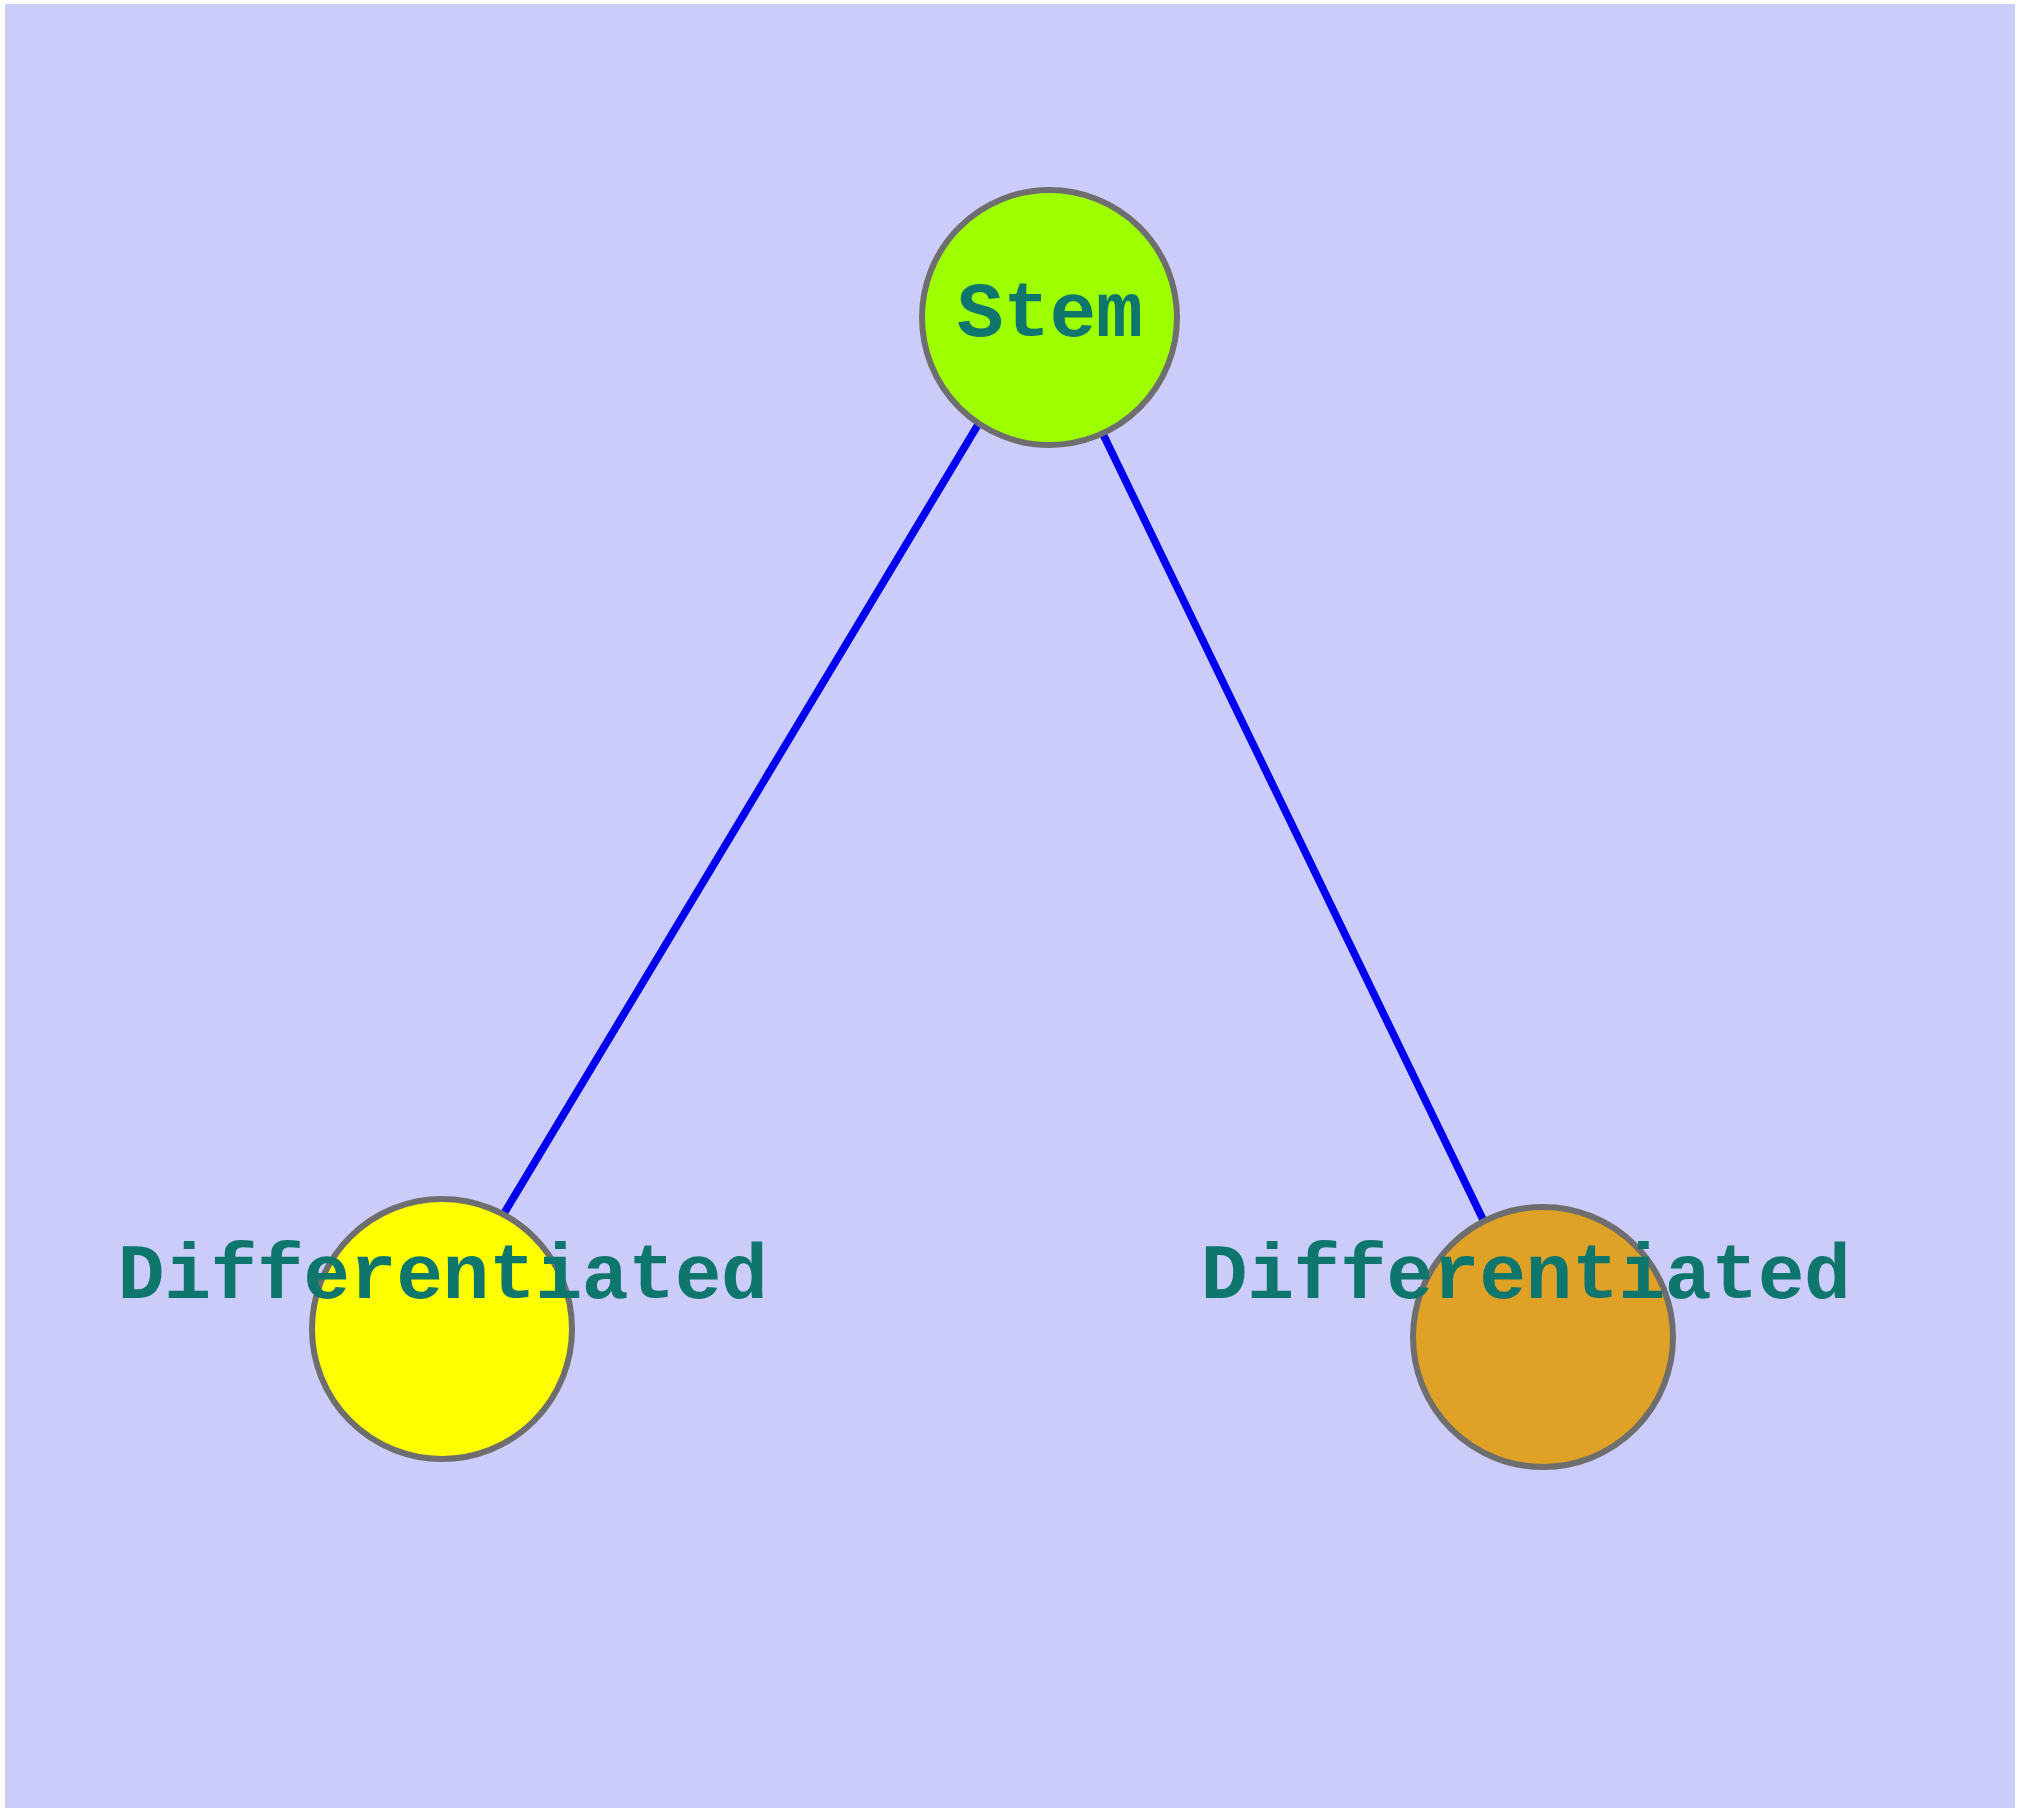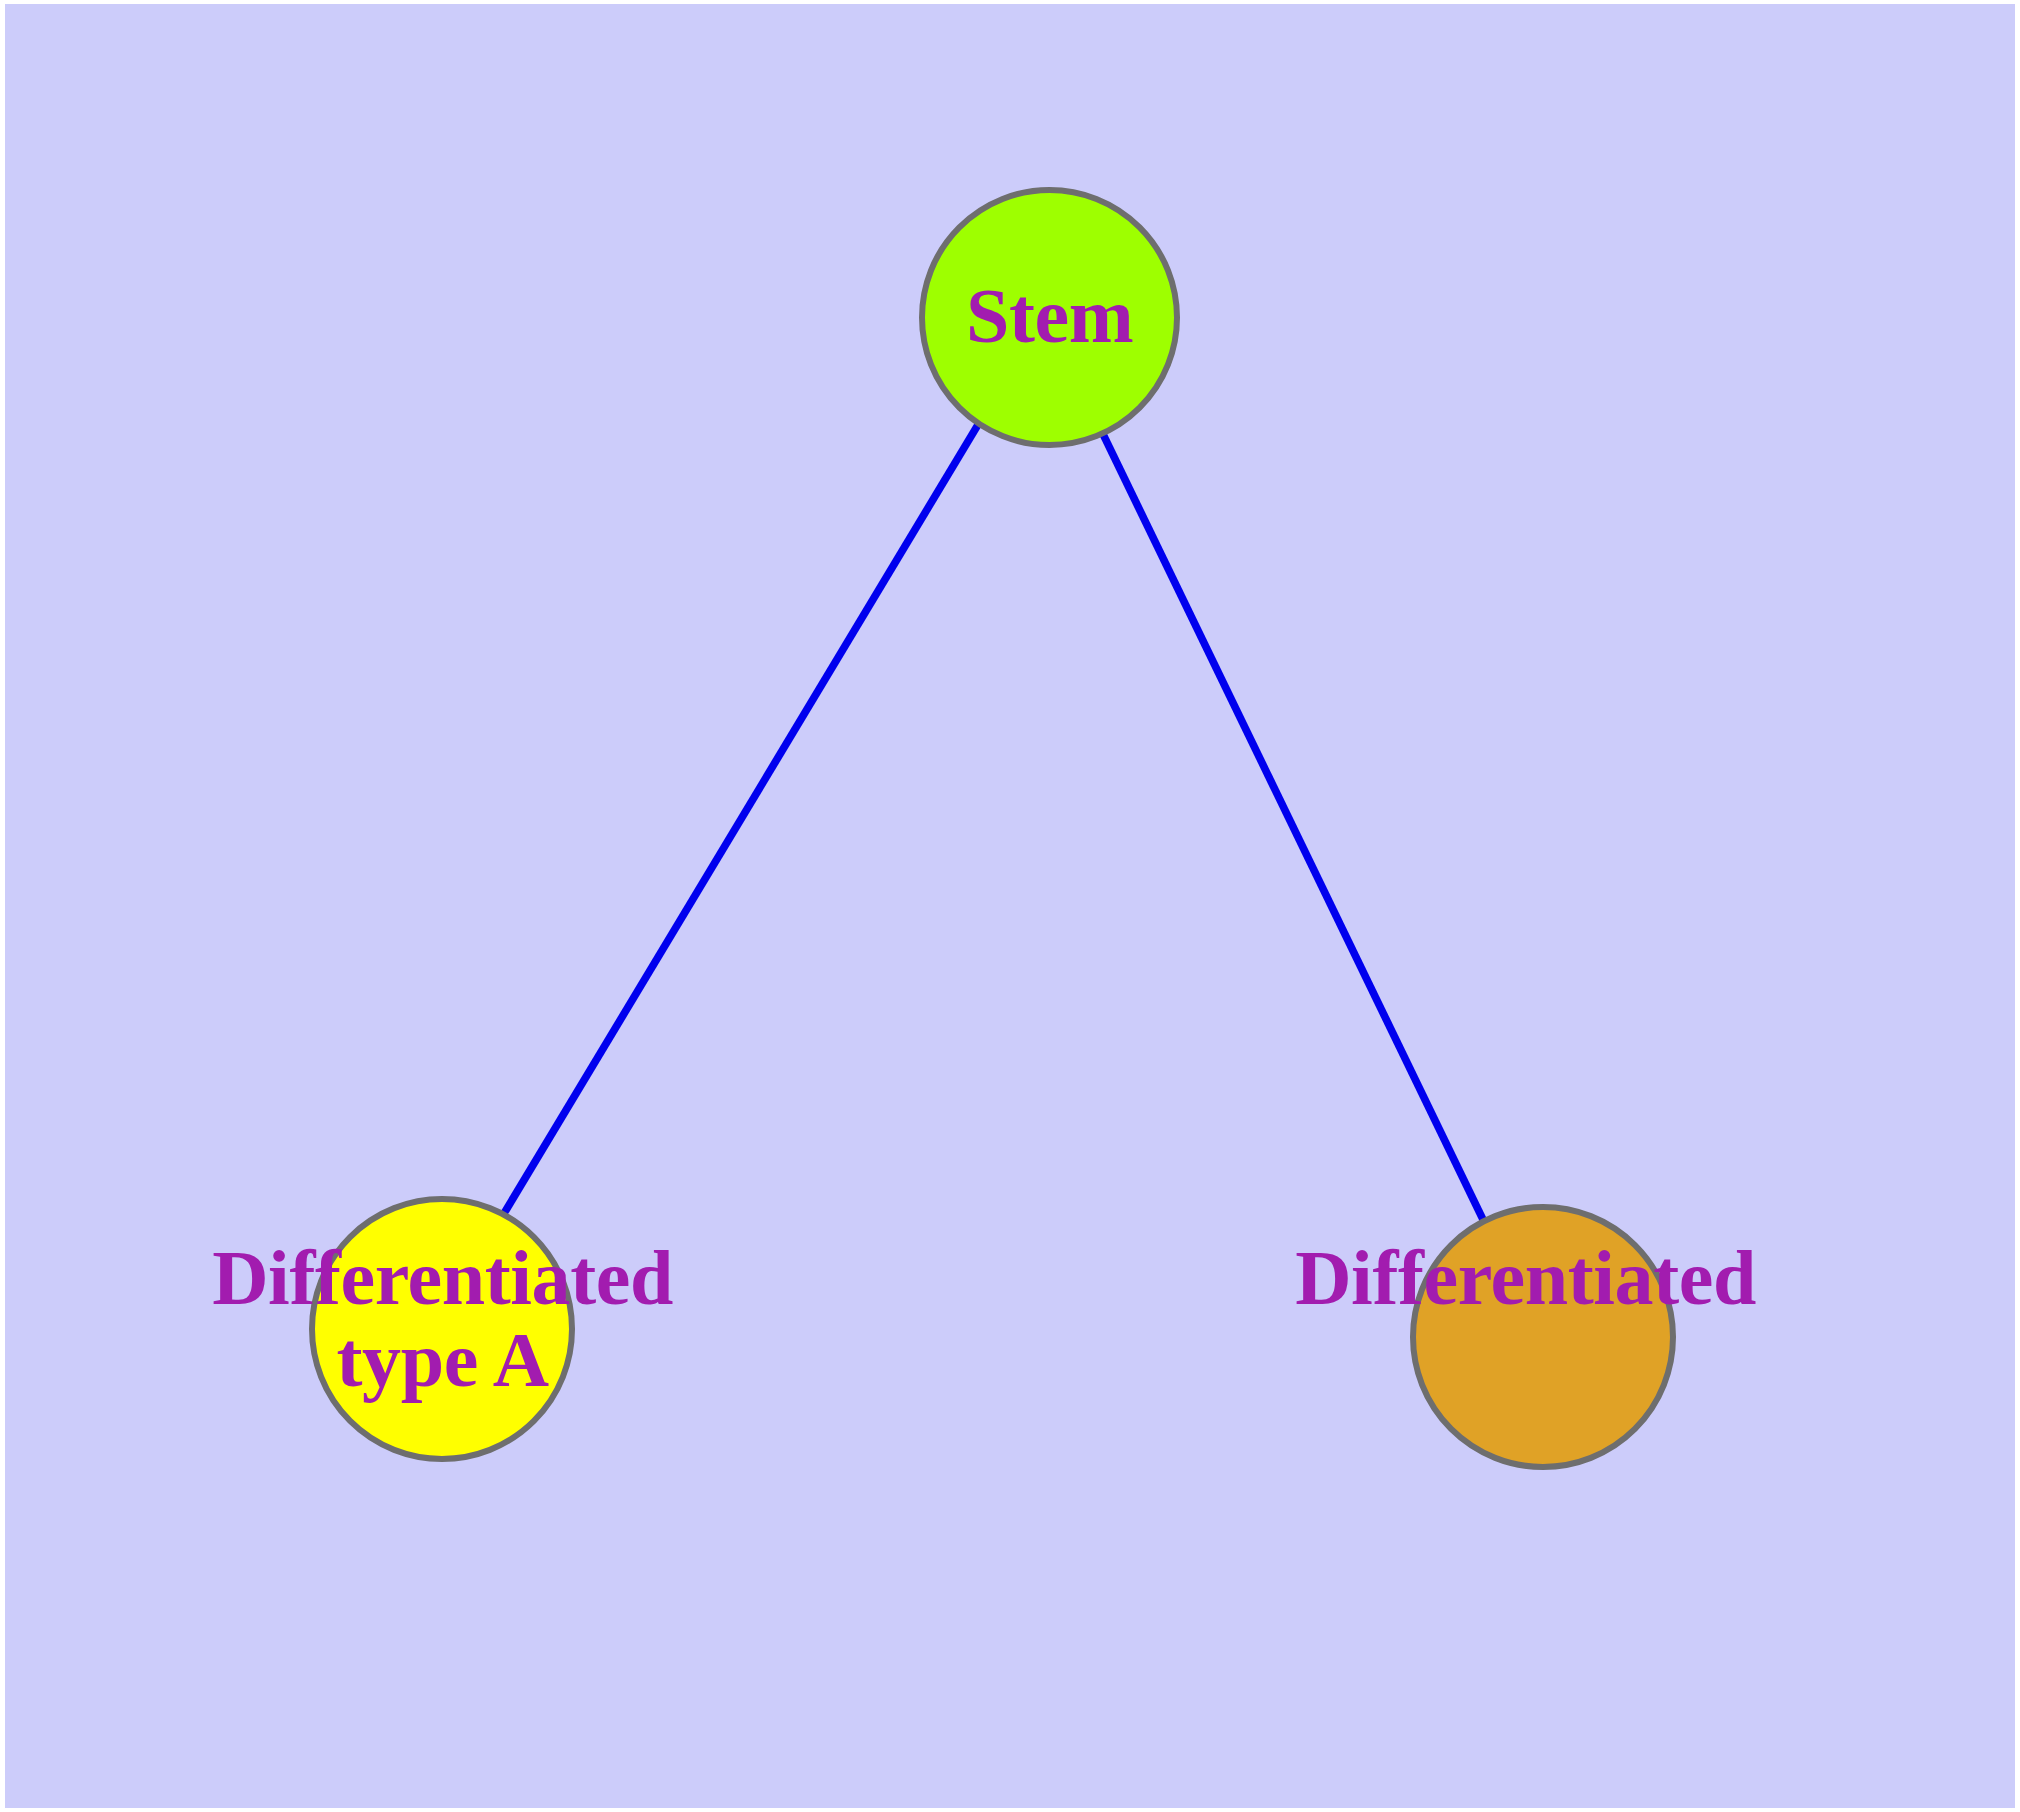--- a/index.html
+++ b/index.html
@@ -44,22 +44,22 @@
 
   .node {
     position: absolute;
     border-radius: 50%;
     box-sizing: border-box;
     border: 6px solid #6e6e6e;
   }
 
   .node-label {
     position: absolute;
-    color: #a21caf;
-    font-family: Liberation Serif, serif;
+    color: #0f766e;
+    font-family: Liberation Mono, monospace;
     font-weight: bold;
     text-align: center;
     line-height: 1.05;
     white-space: pre;
     letter-spacing: -0.4px;
     user-select: none;
   }
 
   
   #node-stem {
@@ -117,19 +117,19 @@
       <line x1="1227" y1="365" x2="510" y2="1558" stroke="#0000ee" stroke-width="9"></line>
       <line x1="1227" y1="365" x2="1809" y2="1568" stroke="#0000ee" stroke-width="9"></line>
     </svg>
 
     <div class="node" id="node-stem"></div>
     <div class="node" id="node-diff-a"></div>
     <div class="node" id="node-diff-b"></div>
 
     <div class="node-label" id="label-stem">Stem</div>
 
-    <div class="node-label" id="label-diff-a"><span>Differentiated</span><br><span>type A</span></div>
+    <div class="node-label" id="label-diff-a"><span>Differentiated</span><br></div>
 
     <div class="node-label" id="label-diff-b"><span>Differentiated</span><br></div>
 
   </div>
 </div>
 
 
 </body></html>

